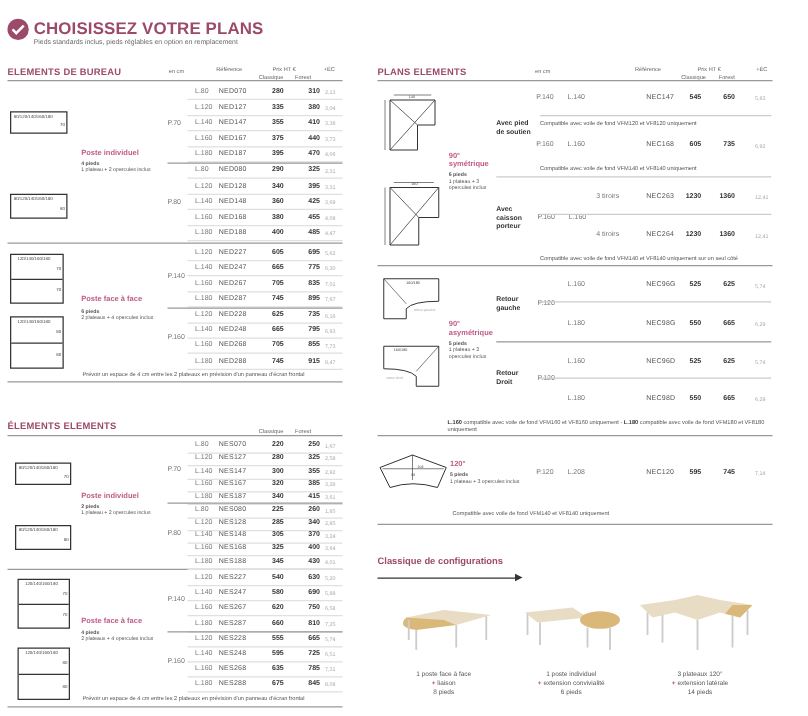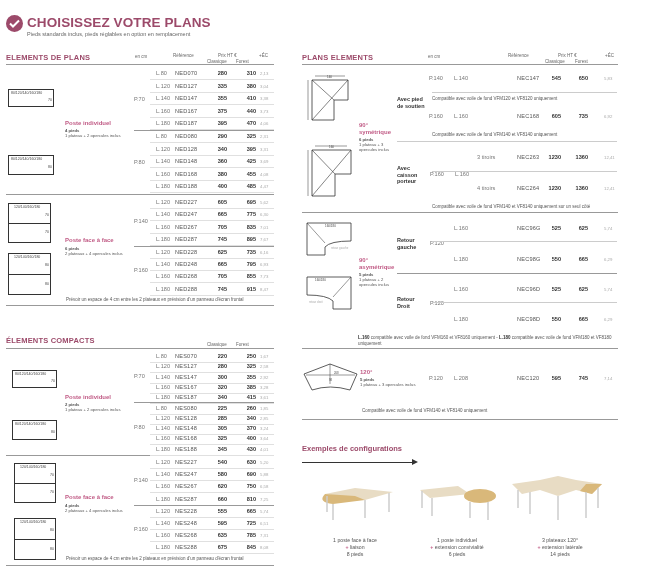--- a/index.html
+++ b/index.html
@@ -33,21 +33,21 @@
 <body>
 
 <div class="abs hdr-icon">
   <svg width="11" height="9" viewBox="0 0 11 9">
       <path d="M1 4.5 L4 7.5 L10 1.5" stroke="#fff" stroke-width="2" fill="none"></path>
     </svg>
 </div>
 <div class="abs hdr-title">CHOISISSEZ VOTRE PLANS</div>
 <div class="abs hdr-sub">Pieds standards inclus, pieds réglables en option en remplacement</div>
 
-<div class="abs sec-title" style="left:6px;top:53px">ELEMENTS DE PLANS</div>
+<div class="abs sec-title" style="left:6px;top:53px">ELEMENTS DE BUREAU</div>
 <div class="abs colh" style="left:135px;top:54px">en cm</div>
 <div class="abs colh" style="left:173px;top:53px">Référence</div>
 <div class="abs colh" style="left:218px;top:53px">Prix HT €</div>
 <div class="abs colh" style="left:259px;top:53px">+ÉC</div>
 <div class="abs colh" style="left:207px;top:59px">Classique</div>
 <div class="abs colh" style="left:236px;top:59px">Forest</div>
 <div class="abs rule" style="left:6px;top:64px;width:268px"></div>
 
 <div id="dep-ind" class="abs" style="left:0;top:0"></div>
 
@@ -75,21 +75,21 @@
   <span class="t" style="right:1px;top:9px">80</span>
   <div style="position:absolute;left:0;right:0;top:20px;height:1px;background:#333"></div>
   <span class="t" style="right:1px;top:28px">80</span>
 </div>
 <div class="abs poste" style="left:65px;top:237px">Poste face à face</div>
 <div class="abs pieds" style="left:65px;top:246px;font-weight:bold">6 pieds</div>
 <div class="abs pieds" style="left:65px;top:251px">2 plateaux + 4 opercules inclus</div>
 <div class="abs note" style="left:66px;top:297px">Prévoir un espace de 4 cm entre les 2 plateaux en prévision d'un panneau d'écran frontal</div>
 <div class="abs rule" style="left:6px;top:305px;width:268px"></div>
 
-<div class="abs sec-title" style="left:6px;top:336px">ÉLEMENTS COMPACTS</div>
+<div class="abs sec-title" style="left:6px;top:336px">ÉLEMENTS ELEMENTS</div>
 <div class="abs colh" style="left:207px;top:342px">Classique</div>
 <div class="abs colh" style="left:236px;top:342px">Forest</div>
 <div class="abs rule" style="left:6px;top:348px;width:268px"></div>
 
 <div class="abs diag" style="left:12px;top:370px;width:45px;height:18px">
   <span class="t" style="left:2px;top:1px">80/120/140/160/180</span>
   <span class="t" style="right:1px;top:8px">70</span>
 </div>
 <div class="abs diag" style="left:12px;top:420px;width:45px;height:20px">
   <span class="t" style="left:2px;top:1px">80/120/140/160/180</span>
@@ -191,21 +191,21 @@
   <text x="32" y="12" font-size="2.8" fill="#444">208</text>
   <text x="27" y="19" font-size="2.8" fill="#444">98</text>
 </svg>
 <div class="abs poste" style="left:360px;top:369px">120°</div>
 <div class="abs pieds" style="left:360px;top:377px;font-weight:bold">5 pieds</div>
 <div class="abs pieds" style="left:360px;top:382px">1 plateau + 3 opercules inclus</div>
 <div id="r120" class="abs" style="left:0;top:0"></div>
 <div class="abs cmp" style="left:362px;top:408px">Compatible avec voile de fond VFM140 et VF8140 uniquement</div>
 <div class="abs rule" style="left:302px;top:419px;width:316px"></div>
 
-<div class="abs" style="left:302px;top:444px;font-size:7.5px;font-weight:bold;color:#9c4a6a">Exemples de configurations</div>
+<div class="abs" style="left:302px;top:444px;font-size:7.5px;font-weight:bold;color:#9c4a6a">Classique de configurations</div>
 <div class="abs" style="left:302px;top:462px;width:112px;height:1px;background:#333"></div>
 <div class="abs" style="left:412px;top:459px;width:0;height:0;border-left:6px solid #333;border-top:3.5px solid transparent;border-bottom:3.5px solid transparent"></div>
 
 <svg class="abs" style="left:315px;top:478px" width="80" height="45">
   <path d="M10 16 L40 10 L78 14 L50 22 Z" fill="#e8dcc4"></path>
   <path d="M10 16 Q2 24 18 26 L50 22 L40 18 Z" fill="#d9b87a"></path>
   <line x1="18" y1="26" x2="18" y2="42" stroke="#ccc" stroke-width="1.5"></line>
   <line x1="50" y1="22" x2="50" y2="40" stroke="#ccc" stroke-width="1.5"></line>
   <line x1="74" y1="15" x2="74" y2="34" stroke="#ccc" stroke-width="1.5"></line>
   <line x1="12" y1="18" x2="12" y2="34" stroke="#ccc" stroke-width="1.5"></line>

